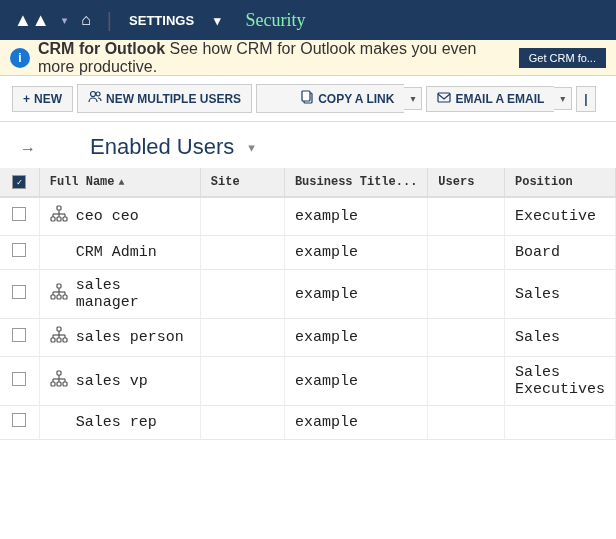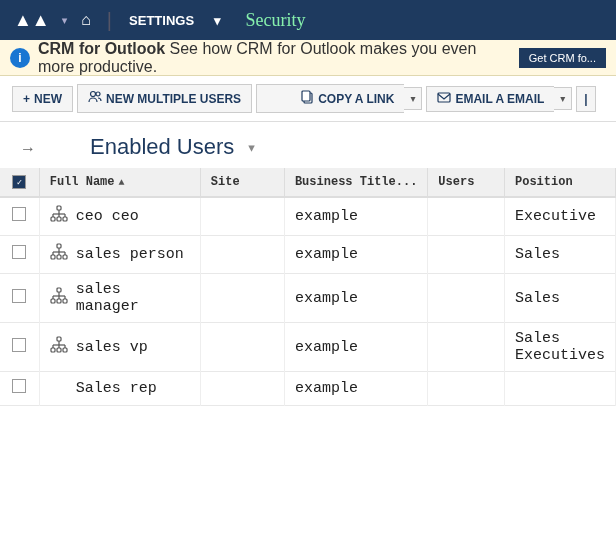--- a/index.html
+++ b/index.html
@@ -367,20 +367,56 @@
         </td>
         <td></td>
         <td>example</td>
         <td></td>
         <td>Executive</td>
       </tr>
       <tr>
         <td><div class="checkmark-box"></div></td>
         <td>
           <div class="cell-with-icon">
+            <span style="width: 18px; display: inline-block;"></span>
+            <span>CRM Admin</span>
+          </div>
+        </td>
+        <td></td>
+        <td>example</td>
+        <td></td>
+        <td>Board</td>
+      </tr>
+      <tr>
+        <td><div class="checkmark-box"></div></td>
+        <td>
+          <div class="cell-with-icon">
+            <span><svg width="18" height="18" viewBox="0 0 18 18" fill="none">
+      <rect x="7" y="1" width="4" height="4" rx="1" stroke="#555" stroke-width="1.2"></rect>
+      <rect x="1" y="12" width="4" height="4" rx="1" stroke="#555" stroke-width="1.2"></rect>
+      <rect x="7" y="12" width="4" height="4" rx="1" stroke="#555" stroke-width="1.2"></rect>
+      <rect x="13" y="12" width="4" height="4" rx="1" stroke="#555" stroke-width="1.2"></rect>
+      <line x1="9" y1="5" x2="9" y2="9" stroke="#555" stroke-width="1.2"></line>
+      <line x1="3" y1="9" x2="15" y2="9" stroke="#555" stroke-width="1.2"></line>
+      <line x1="3" y1="9" x2="3" y2="12" stroke="#555" stroke-width="1.2"></line>
+      <line x1="9" y1="9" x2="9" y2="12" stroke="#555" stroke-width="1.2"></line>
+      <line x1="15" y1="9" x2="15" y2="12" stroke="#555" stroke-width="1.2"></line>
+    </svg></span>
+            <span>sales manager</span>
+          </div>
+        </td>
+        <td></td>
+        <td>example</td>
+        <td></td>
+        <td>Sales</td>
+      </tr>
+      <tr>
+        <td><div class="checkmark-box"></div></td>
+        <td>
+          <div class="cell-with-icon">
             <span><svg width="18" height="18" viewBox="0 0 18 18" fill="none">
       <rect x="7" y="1" width="4" height="4" rx="1" stroke="#555" stroke-width="1.2"></rect>
       <rect x="1" y="12" width="4" height="4" rx="1" stroke="#555" stroke-width="1.2"></rect>
       <rect x="7" y="12" width="4" height="4" rx="1" stroke="#555" stroke-width="1.2"></rect>
       <rect x="13" y="12" width="4" height="4" rx="1" stroke="#555" stroke-width="1.2"></rect>
       <line x1="9" y1="5" x2="9" y2="9" stroke="#555" stroke-width="1.2"></line>
       <line x1="3" y1="9" x2="15" y2="9" stroke="#555" stroke-width="1.2"></line>
       <line x1="3" y1="9" x2="3" y2="12" stroke="#555" stroke-width="1.2"></line>
       <line x1="9" y1="9" x2="9" y2="12" stroke="#555" stroke-width="1.2"></line>
       <line x1="15" y1="9" x2="15" y2="12" stroke="#555" stroke-width="1.2"></line>
@@ -401,43 +437,20 @@
       <rect x="7" y="1" width="4" height="4" rx="1" stroke="#555" stroke-width="1.2"></rect>
       <rect x="1" y="12" width="4" height="4" rx="1" stroke="#555" stroke-width="1.2"></rect>
       <rect x="7" y="12" width="4" height="4" rx="1" stroke="#555" stroke-width="1.2"></rect>
       <rect x="13" y="12" width="4" height="4" rx="1" stroke="#555" stroke-width="1.2"></rect>
       <line x1="9" y1="5" x2="9" y2="9" stroke="#555" stroke-width="1.2"></line>
       <line x1="3" y1="9" x2="15" y2="9" stroke="#555" stroke-width="1.2"></line>
       <line x1="3" y1="9" x2="3" y2="12" stroke="#555" stroke-width="1.2"></line>
       <line x1="9" y1="9" x2="9" y2="12" stroke="#555" stroke-width="1.2"></line>
       <line x1="15" y1="9" x2="15" y2="12" stroke="#555" stroke-width="1.2"></line>
     </svg></span>
-            <span>sales manager</span>
-          </div>
-        </td>
-        <td></td>
-        <td>example</td>
-        <td></td>
-        <td>Sales</td>
-      </tr>
-      <tr>
-        <td><div class="checkmark-box"></div></td>
-        <td>
-          <div class="cell-with-icon">
-            <span><svg width="18" height="18" viewBox="0 0 18 18" fill="none">
-      <rect x="7" y="1" width="4" height="4" rx="1" stroke="#555" stroke-width="1.2"></rect>
-      <rect x="1" y="12" width="4" height="4" rx="1" stroke="#555" stroke-width="1.2"></rect>
-      <rect x="7" y="12" width="4" height="4" rx="1" stroke="#555" stroke-width="1.2"></rect>
-      <rect x="13" y="12" width="4" height="4" rx="1" stroke="#555" stroke-width="1.2"></rect>
-      <line x1="9" y1="5" x2="9" y2="9" stroke="#555" stroke-width="1.2"></line>
-      <line x1="3" y1="9" x2="15" y2="9" stroke="#555" stroke-width="1.2"></line>
-      <line x1="3" y1="9" x2="3" y2="12" stroke="#555" stroke-width="1.2"></line>
-      <line x1="9" y1="9" x2="9" y2="12" stroke="#555" stroke-width="1.2"></line>
-      <line x1="15" y1="9" x2="15" y2="12" stroke="#555" stroke-width="1.2"></line>
-    </svg></span>
             <span>sales vp</span>
           </div>
         </td>
         <td></td>
         <td>example</td>
         <td></td>
         <td>Sales Executives</td>
       </tr>
       <tr>
         <td><div class="checkmark-box"></div></td>

